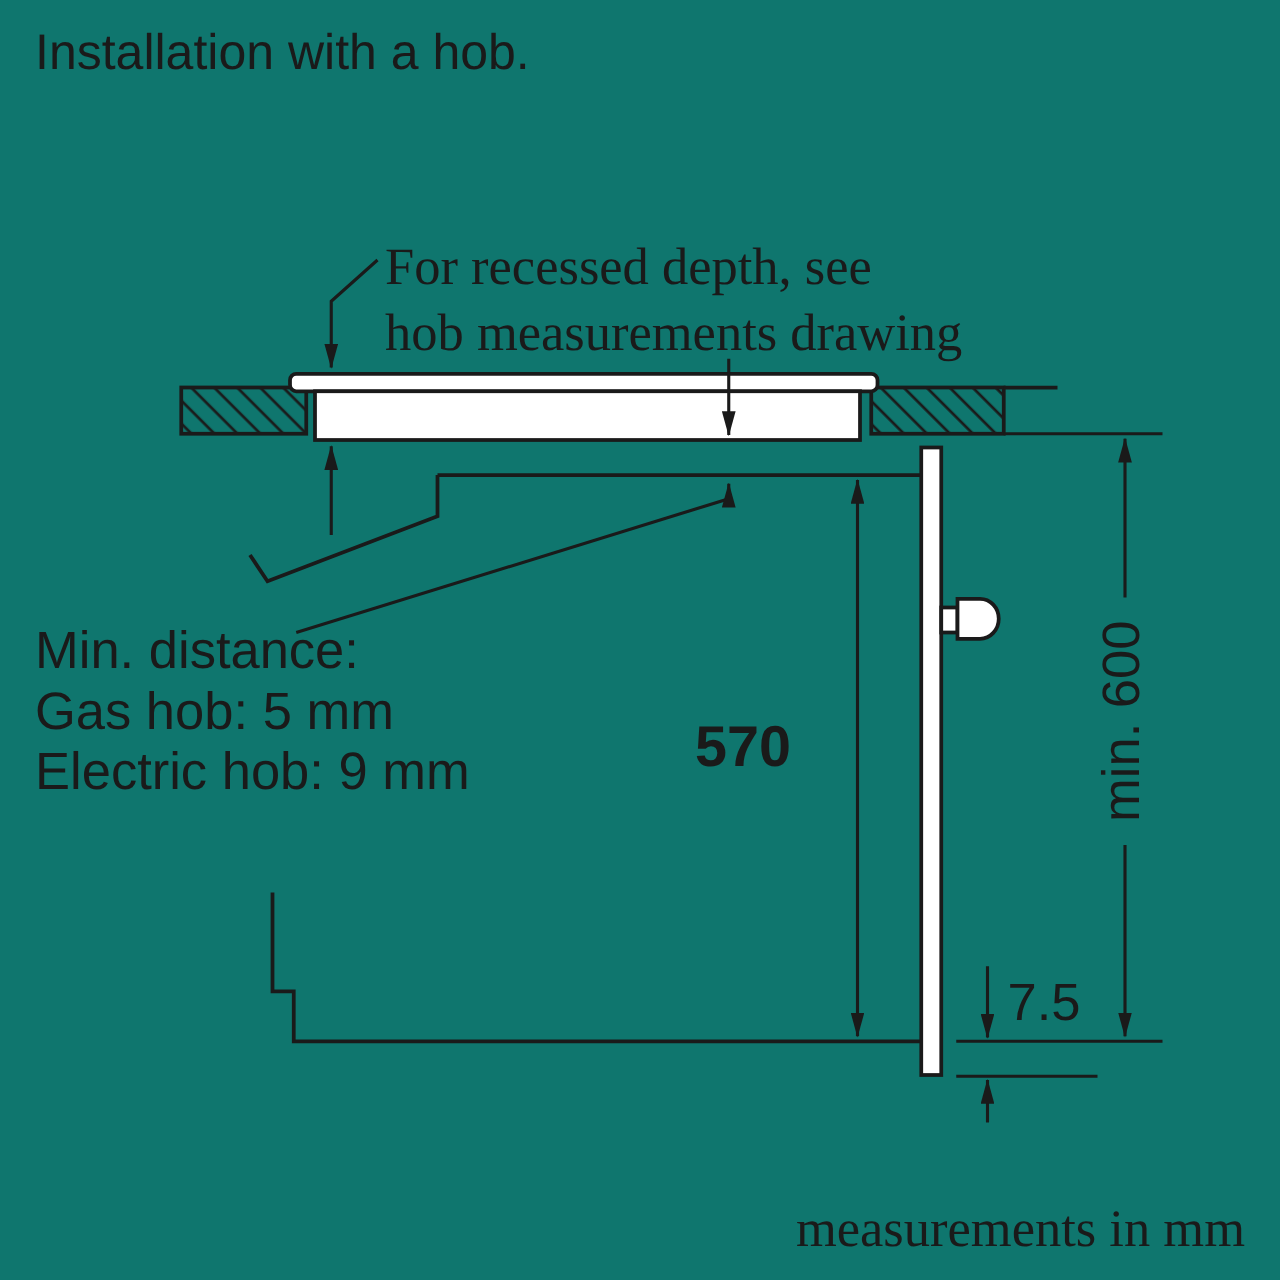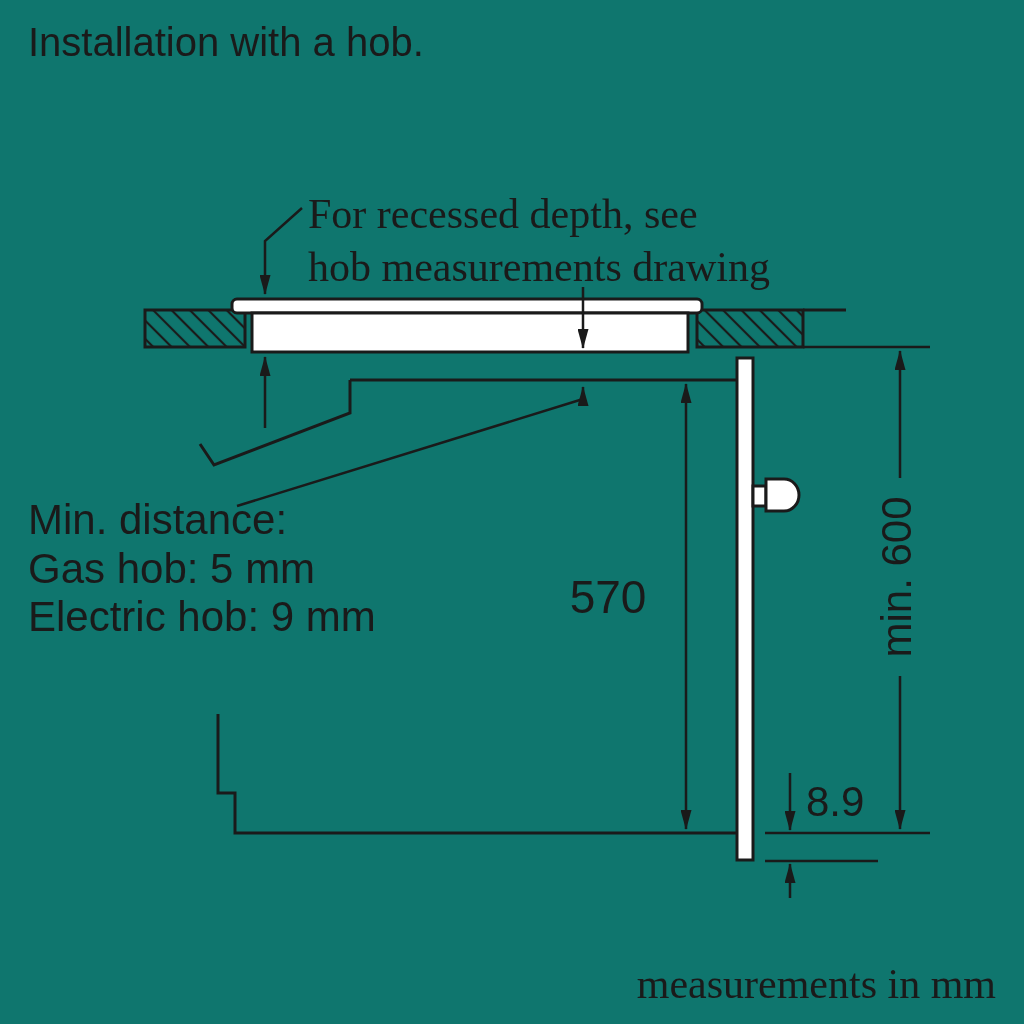--- a/index.html
+++ b/index.html
@@ -41,22 +41,23 @@
   .min-distance {
     left: 28px;
     top: 496px;
     font-size: 42px;
     line-height: 1.16;
   }
   .dim-570 {
     left: 556px;
     top: 570px;
     width: 104px;
-    text-align: center;
+    text-align: left;
     font-size: 46px;
+    font-weight: bold;
   }
   .dim-600 {
     left: 897px;
     top: 577px;
     font-size: 42px;
     transform: translate(-50%, -50%) rotate(-90deg);
   }
   .dim-75 {
     left: 806px;
     top: 778px;
@@ -131,16 +132,16 @@
   </div>
 
   <div class="txt min-distance">
     <div>Min. distance:</div>
     <div>Gas hob: 5 mm</div>
     <div>Electric hob: 9 mm</div>
   </div>
 
   <div class="txt dim-570">570</div>
   <div class="txt dim-600">min. 600</div>
-  <div class="txt dim-75">8.9</div>
+  <div class="txt dim-75">7.5</div>
 
   <div class="txt footer">measurements in mm</div>
 </div>
 
 </body></html>

